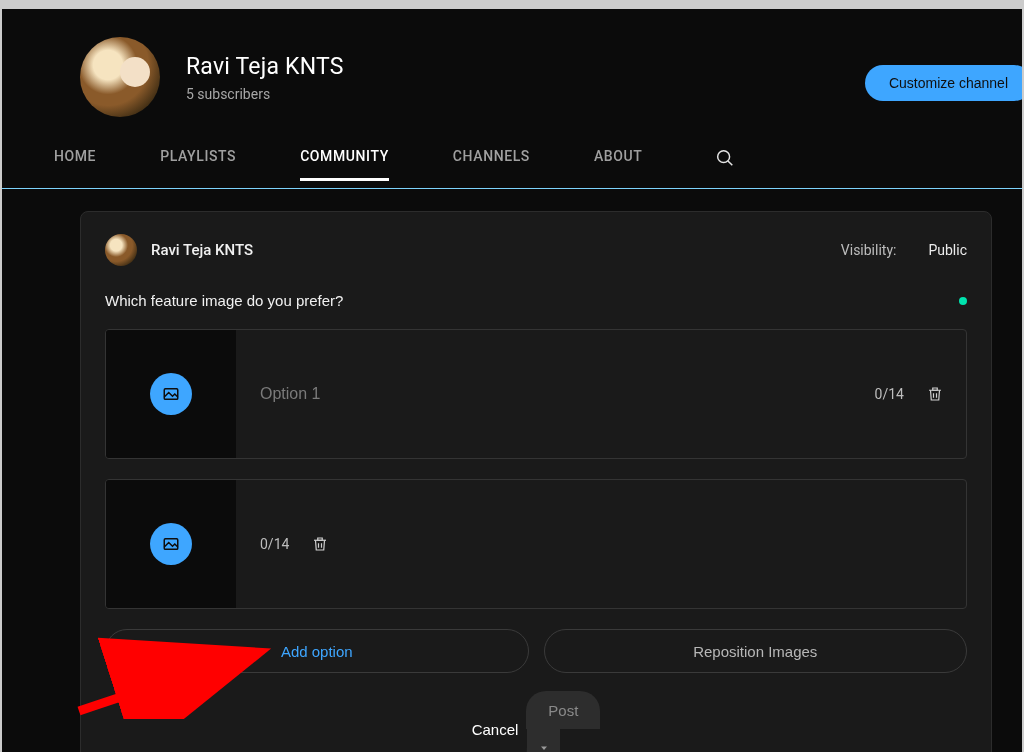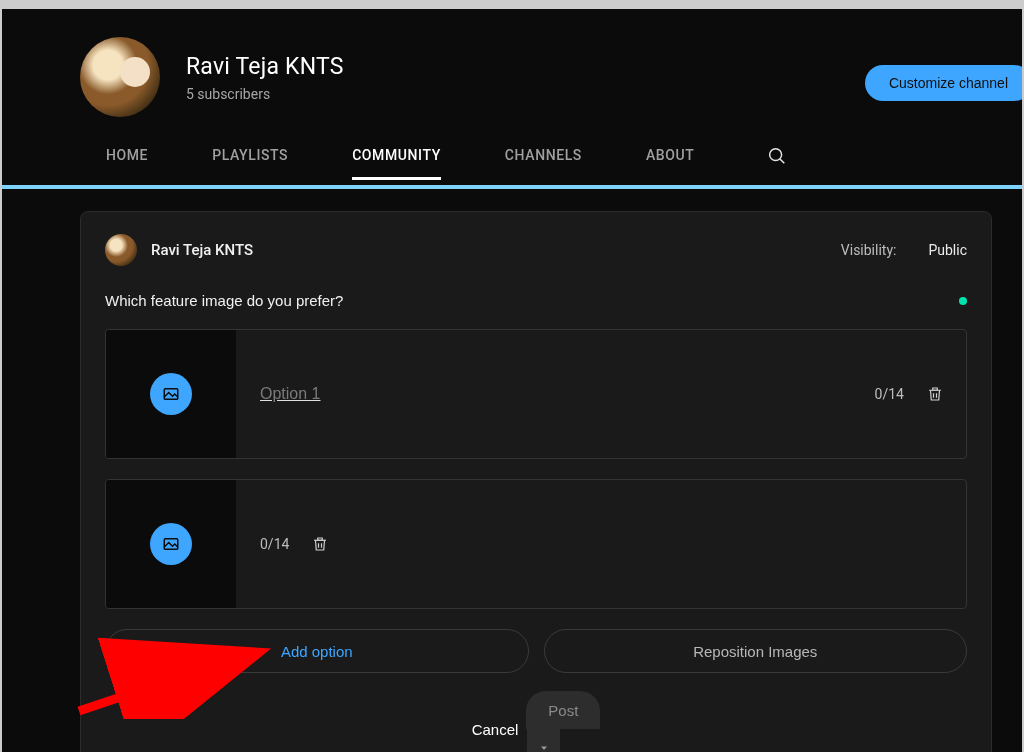--- a/index.html
+++ b/index.html
@@ -53,24 +53,24 @@
     padding: 10px 24px;
     border-radius: 20px;
     font-size: 14px;
     font-weight: 500;
     white-space: nowrap;
   }
   
   .tabs {
     display: flex;
     align-items: center;
-    padding-left: 104px;
+    padding-left: 52px;
     margin-top: 24px;
     height: 48px;
-    border-bottom: 4px solid #7dd3fc;
+    border-bottom: 1px solid #7dd3fc;
   }
   .tab {
     color: #a0a0a0;
     font-size: 14px;
     font-weight: 500;
     letter-spacing: .6px;
     padding: 0 0 14px 0;
     margin-right: 64px;
     border-bottom: 3px solid transparent;
     cursor: pointer;
@@ -155,21 +155,20 @@
     align-items: center;
     padding: 0 20px 0 24px;
   }
   .option-input {
     flex: 1 1 auto;
     background: transparent;
     border: none;
     outline: none;
     color: #e0e0e0;
     font-size: 16px;
-    text-decoration: underline;
   }
   .option-input::placeholder { color: #7a7a7a; }
   .char-count {
     font-size: 14px;
     color: #bdbdbd;
     margin-right: 20px;
   }
   .delete-btn {
     width: 22px; height: 22px;
     display:flex; align-items:center; justify-content:center;

